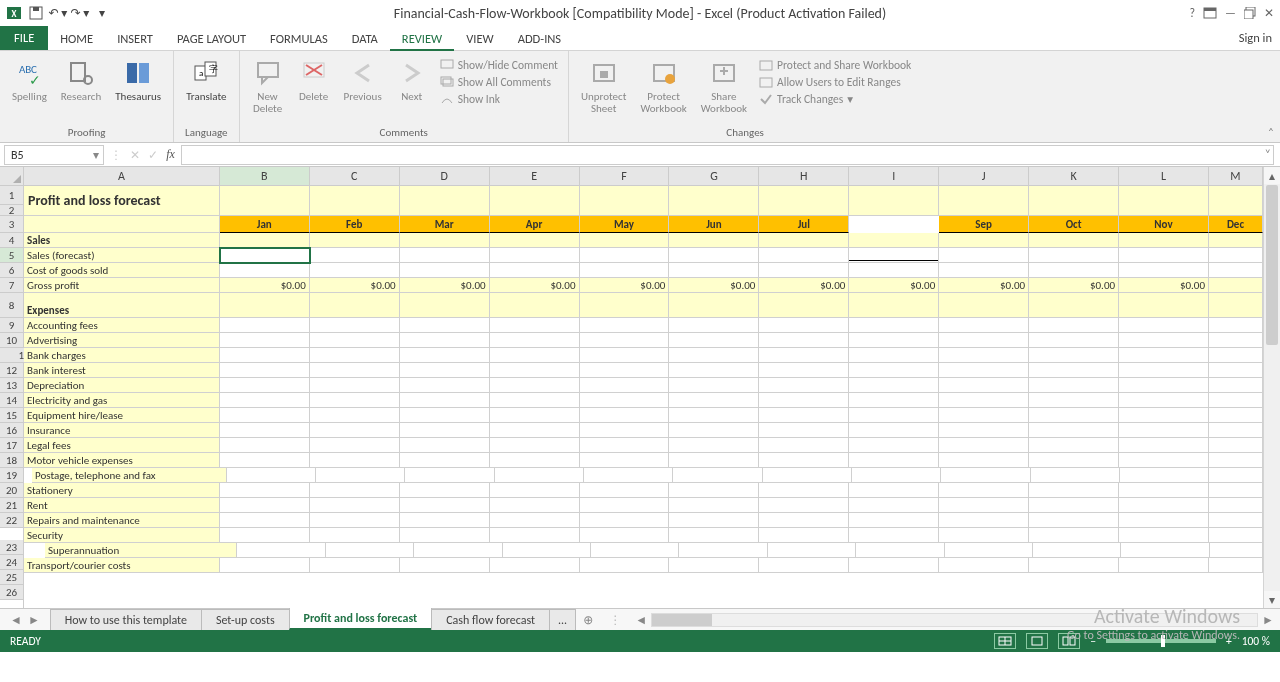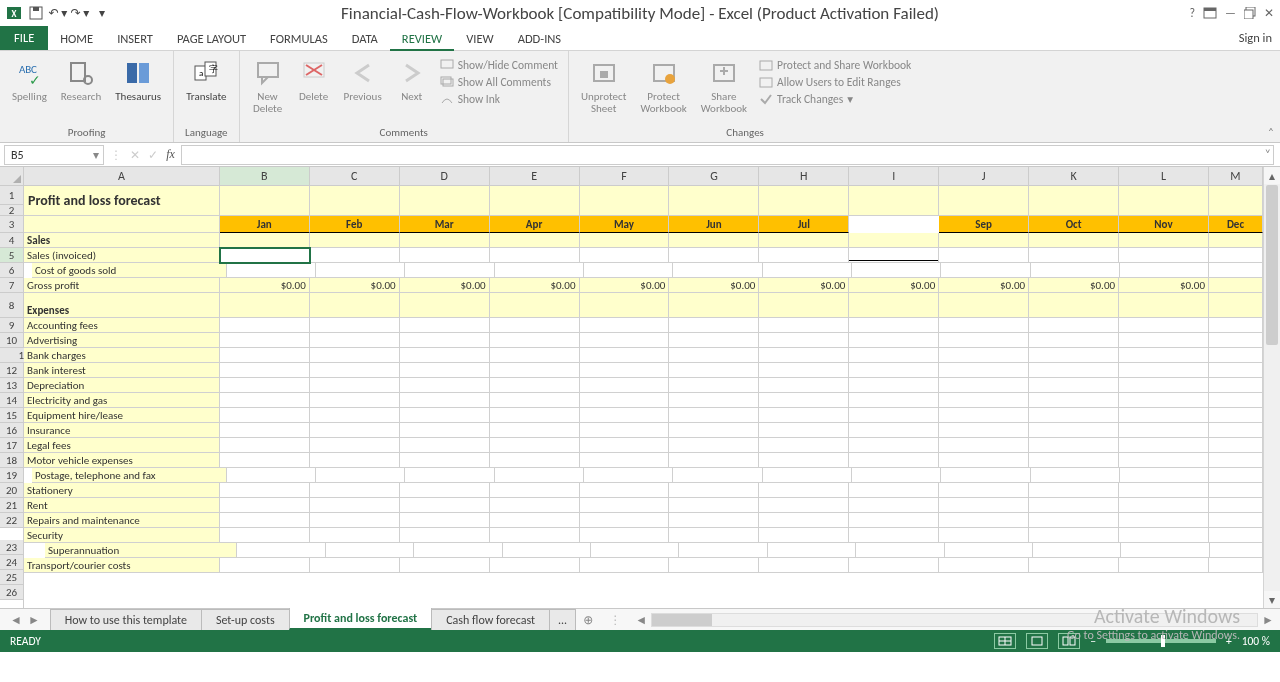--- a/index.html
+++ b/index.html
@@ -2,21 +2,21 @@
 <html><head>
 <meta charset="utf-8">
 <style>
   * { box-sizing: border-box; margin: 0; padding: 0; font-family: "Segoe UI", Calibri, Arial, sans-serif; }
   body { width: 1280px; height: 682px; overflow: hidden; background: #fff; font-size: 12px; color: #333; user-select: none; position: relative; }
 
   
   .title-bar { height: 26px; background: #fff; display: flex; align-items: center; position: relative; }
   .title-bar .qat { display: flex; align-items: center; gap: 2px; padding-left: 4px; }
   .title-bar .qat .ic { width: 20px; height: 20px; display:flex; align-items:center; justify-content:center; color:#444; }
-  .title-bar .title-text { position: absolute; left: 0; right: 0; text-align: center; color: #444; font-size: 17px; }
+  .title-bar .title-text { position: absolute; left: 0; right: 0; text-align: center; color: #444; font-size: 14px; }
   .title-bar .win-controls { margin-left: auto; display:flex; align-items:center; gap:8px; padding-right:6px; color:#666; }
 
   
   .ribbon-tabs { height: 25px; display: flex; align-items: flex-end; border-bottom: 1px solid #d4d4d4; }
   .tab-file { background: #217346; color:#fff; padding: 5px 14px; font-size: 12.5px; height:25px; display:flex; align-items:center; }
   .tab { padding: 5px 12px 4px; font-size: 12.5px; color: #444; height: 25px; display:flex; align-items:center; cursor:default;}
   .tab.active { color: #217346; border-bottom: 2px solid #217346; background:#fff; margin-bottom:-1px;}
   .sign-in { margin-left:auto; padding-right:8px; color:#444; font-size:12.5px; height:25px; display:flex; align-items:center;}
 
   
@@ -416,35 +416,35 @@
           <div class="gc lightyellow" style="width: 90px;"></div>
           <div class="gc lightyellow" style="width: 90px;"></div>
           <div class="gc lightyellow" style="width: 90px;"></div>
           <div class="gc lightyellow" style="width: 90px;"></div>
           <div class="gc lightyellow" style="width: 90px;"></div>
           <div class="gc lightyellow" style="width: 90px;"></div>
           <div class="gc lightyellow" style="width: 90px;"></div>
           <div class="gc lightyellow" style="width: 54px;"></div>
         </div>
         <div class="gr" style="height: 15px;">
-          <div class="gc lightyellow" style="width: 196px;">Sales (invoiced)</div>
+          <div class="gc lightyellow" style="width: 196px;">Sales (forecast)</div>
           <div class="gc  active-cell" style="width: 90px;"></div>
           <div class="gc " style="width: 90px;"></div>
           <div class="gc " style="width: 90px;"></div>
           <div class="gc " style="width: 90px;"></div>
           <div class="gc " style="width: 90px;"></div>
           <div class="gc " style="width: 90px;"></div>
           <div class="gc " style="width: 90px;"></div>
           <div class="gc " style="width: 90px;"></div>
           <div class="gc " style="width: 90px;"></div>
           <div class="gc " style="width: 90px;"></div>
           <div class="gc " style="width: 90px;"></div>
           <div class="gc " style="width: 54px;"></div>
         </div>
-        <div class="gr" style="height: 15px; padding-left: 8px;">
+        <div class="gr" style="height: 15px;">
           <div class="gc lightyellow" style="width: 196px;">Cost of goods sold</div>
           <div class="gc " style="width: 90px;"></div>
           <div class="gc " style="width: 90px;"></div>
           <div class="gc " style="width: 90px;"></div>
           <div class="gc " style="width: 90px;"></div>
           <div class="gc " style="width: 90px;"></div>
           <div class="gc " style="width: 90px;"></div>
           <div class="gc " style="width: 90px;"></div>
           <div class="gc " style="width: 90px;"></div>
           <div class="gc " style="width: 90px;"></div>

